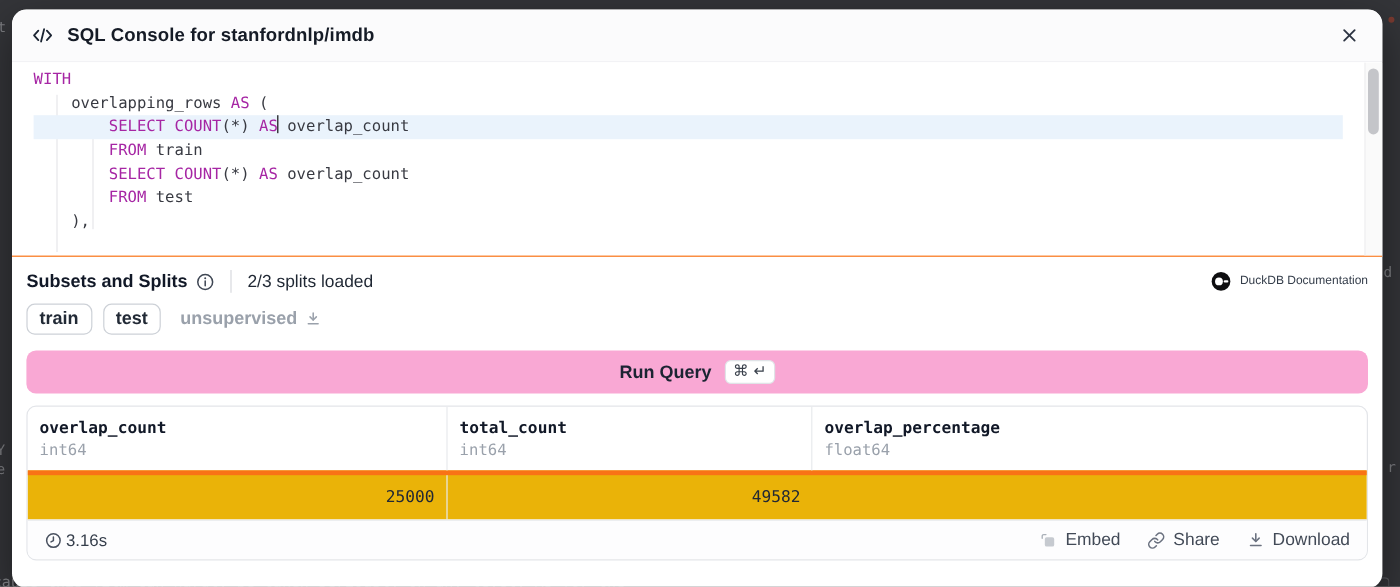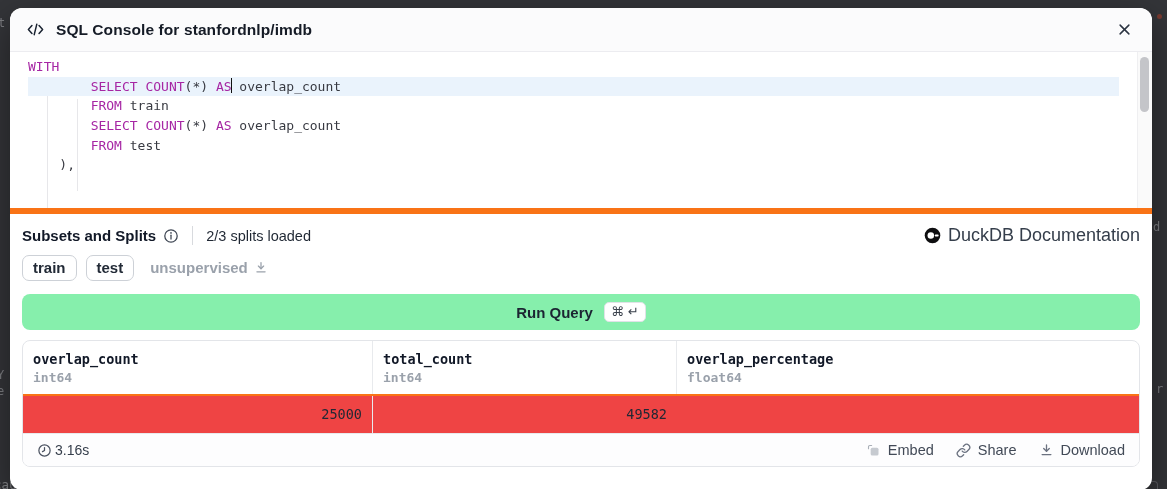--- a/index.html
+++ b/index.html
@@ -47,21 +47,21 @@
   .code-glyph-icon { display:flex; margin-right:11px; color:#1b2432; }
   .modal-title { font-size:15.5px; font-weight:700; color:#151b26; letter-spacing:.1px; }
   .close-btn {
     margin-left:auto; background:none; border:none; cursor:pointer;
     display:flex; color:#2c3442; padding:4px;
   }
 
   
   .editor {
     position:relative; height:162px; flex:0 0 162px;
-    border-bottom:6px solid #f97316; background:#fff; overflow:hidden;
+    border-bottom:1px solid #f97316; background:#fff; overflow:hidden;
   }
   .code-area {
     padding:5px 18px 0 18px;
     font-family:"DejaVu Sans Mono", monospace;
     font-size:13px; line-height:19.7px; color:#383a42;
   }
   .code-line { white-space:pre; height:19.7px; position:relative; z-index:1; }
   .code-line.active {
     background:#eaf3fc;
     margin-right:15px; 
@@ -88,38 +88,38 @@
   .modal-body { padding:0 12px; flex:1; }
 
   .meta-row { margin-top:11px; display:flex; align-items:center; }
   .meta-heading { font-size:15px; font-weight:700; color:#111827; }
   .info-icon { display:flex; margin-left:7px; color:#3f4754; }
   .meta-sep { width:1px; height:19px; background:#d8dade; margin:0 13px; }
   .meta-status { font-size:14.5px; color:#1f2733; }
   .doc-link {
     margin-left:auto; display:flex; align-items:center; gap:7px;
     background:none; border:none; cursor:pointer;
-    font-size:18px; color:#353e4b; font-family:inherit;
+    font-size:10px; color:#353e4b; font-family:inherit;
   }
 
   .split-tags { margin-top:9px; display:flex; align-items:center; gap:9px; }
   .split-pill {
     font-family:inherit; font-size:15px; font-weight:700; color:#222a36;
     background:#fff; border:1px solid #cdd1d7; border-radius:7px;
     padding:2px 10px 3px; cursor:pointer; line-height:19px;
   }
   .split-pill.unloaded {
     border-color:transparent; background:none; color:#9aa1ab;
     display:inline-flex; align-items:center; gap:6px; padding-left:6px;
   }
   .split-pill.unloaded svg { margin-top:1px; }
 
   .run-query-bar {
     margin-top:13px; height:36px; width:100%;
-    background:#86efac; border:none; border-radius:8px; cursor:pointer;
+    background:#f9a8d4; border:none; border-radius:8px; cursor:pointer;
     display:flex; align-items:center; justify-content:center; gap:11px;
     font-family:inherit;
   }
   .run-query-label { font-size:15px; font-weight:700; color:#1b2432; }
   .kbd-badge {
     display:inline-flex; align-items:center; gap:4px;
     background:#fff; border:1px solid #e0e3e7; border-radius:5px;
     padding:1px 6px 2px; font-size:13px; color:#3a414c;
     font-family:"DejaVu Sans", sans-serif;
   }
@@ -133,23 +133,23 @@
   .th {
     padding:9px 10px 8px; border-right:1px solid #e8eaed;
   }
   .th:last-child { border-right:none; }
   .col-name {
     font-family:"DejaVu Sans Mono", monospace; font-size:13.5px;
     font-weight:700; color:#111827; line-height:19px;
   }
   .col-type {
     font-family:"DejaVu Sans Mono", monospace; font-size:13px;
-    color:#9aa1ab; line-height:17px;font-weight:bold;
-  }
-  .results-data-row { border-top:2px solid #f97316; background:#ef4444; }
+    color:#9aa1ab; line-height:17px;
+  }
+  .results-data-row { border-top:4px solid #f97316; background:#eab308; }
   .td {
     padding:9px 10px; text-align:right; border-right:1px solid #e8eaed;
     font-family:"DejaVu Sans Mono", monospace; font-size:13.5px; color:#222834;
     line-height:19px; white-space:nowrap;
   }
   .td:last-child { border-right:none; }
 
   .results-footer {
     border-top:1px solid #e8eaed; background:#fdfdfe;
     display:flex; align-items:center; padding:5px 14px; height:33px;
@@ -196,20 +196,21 @@
         </svg>
       </span>
     </button>
   </div>
 
   <div class="editor">
     <div class="indent-guide guide-1"></div>
     <div class="indent-guide guide-2"></div>
     <div class="code-area" id="code-area">
         <div class="code-line"><span class="tok-kw">WITH</span></div>
+        <div class="code-line"><span class="tok-p">    overlapping_rows </span><span class="tok-kw">AS</span><span class="tok-p"> (</span></div>
         <div class="code-line active"><span class="tok-p">        </span><span class="tok-kw">SELECT</span><span class="tok-p"> </span><span class="tok-kw">COUNT</span><span class="tok-p">(*) </span><span class="tok-kw">AS</span><span class="caret"></span><span class="tok-p"> overlap_count</span></div>
         <div class="code-line"><span class="tok-p">        </span><span class="tok-kw">FROM</span><span class="tok-p"> train</span></div>
         <div class="code-line"><span class="tok-p">        </span><span class="tok-kw">SELECT</span><span class="tok-p"> </span><span class="tok-kw">COUNT</span><span class="tok-p">(*) </span><span class="tok-kw">AS</span><span class="tok-p"> overlap_count</span></div>
         <div class="code-line"><span class="tok-p">        </span><span class="tok-kw">FROM</span><span class="tok-p"> test</span></div>
         <div class="code-line"><span class="tok-p">    ),</span></div>
       </div>
     <div class="editor-scrollbar">
       <div class="editor-scroll-thumb"></div>
     </div>
   </div>

